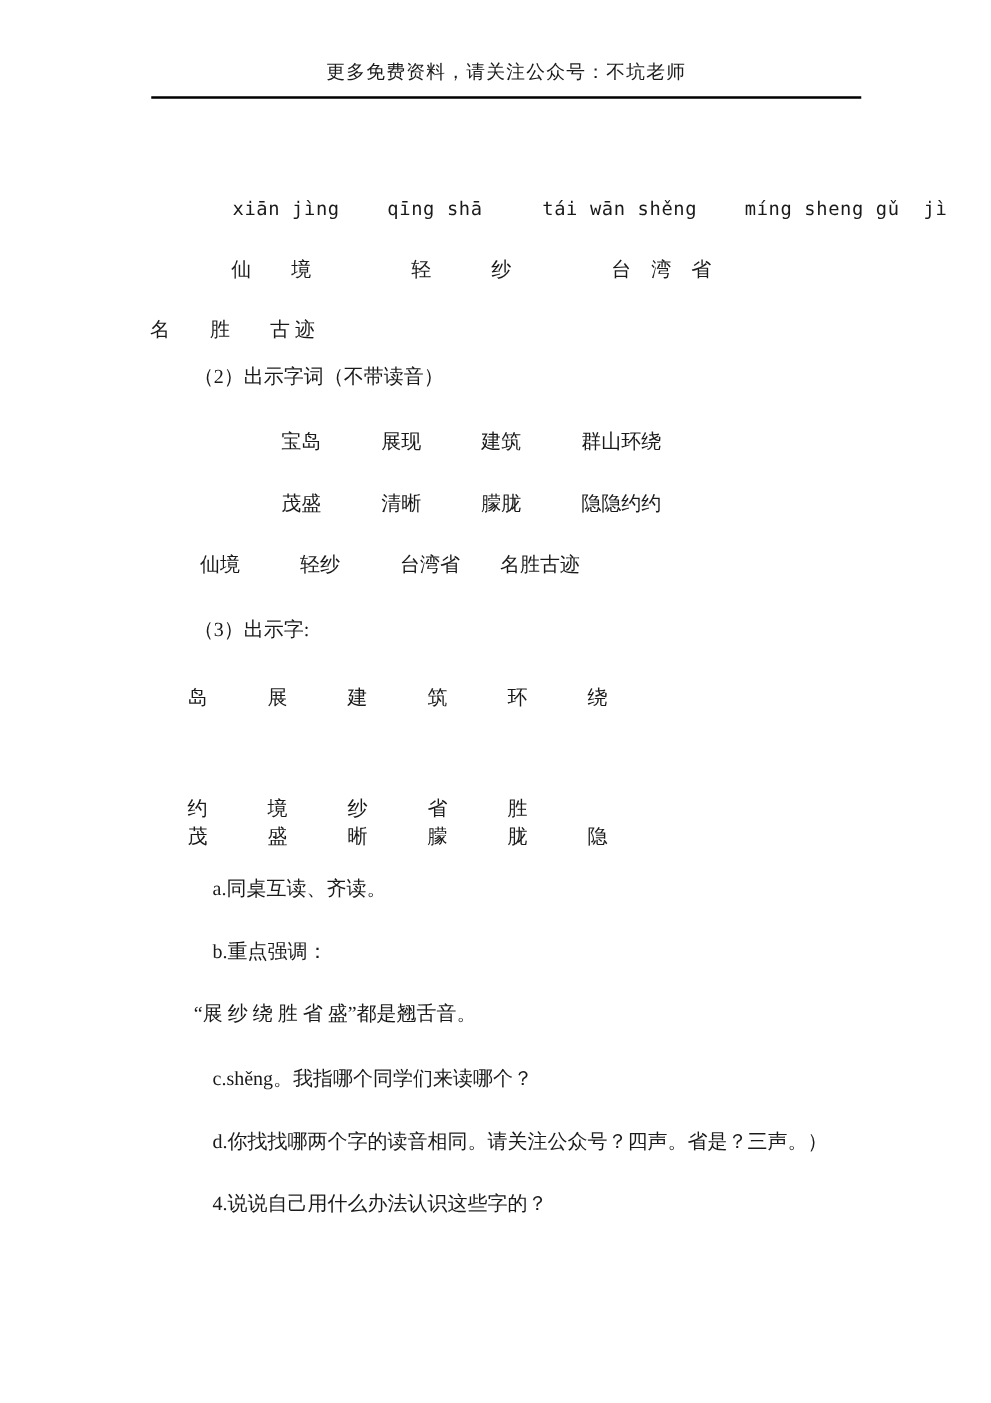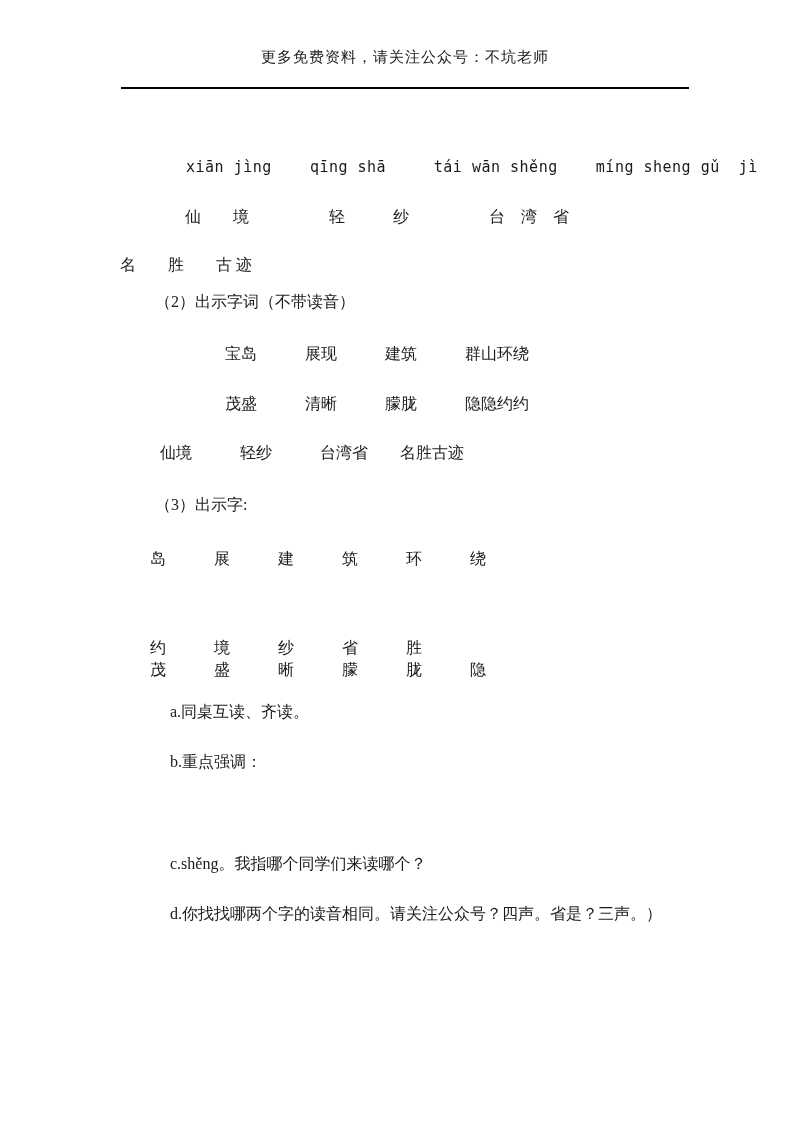--- a/index.html
+++ b/index.html
@@ -14,21 +14,21 @@
     overflow: hidden;
   }
   .hdr {
     position: absolute;
     top: 48px;
     left: 121px;
     width: 568px;
     text-align: center;
     font-size: 15px;
     letter-spacing: 1px;
-    padding-bottom: 20px;
+    padding-bottom: 10px;
     border-bottom: 2px solid #000000;
   }
   .line {
     position: absolute;
     white-space: pre;
     font-size: 16px;
     line-height: 20px;
   }
   .pinyin {
     font-family: "DejaVu Sans Mono", "Liberation Mono", monospace;
@@ -79,19 +79,21 @@
   <div class="line l-chars1">岛　　　展　　　建　　　筑　　　环　　　绕</div>
 
   <div class="line l-chars2">茂　　　盛　　　晰　　　朦　　　胧　　　隐</div>
 
   <div class="line l-chars3">约　　　境　　　纱　　　省　　　胜</div>
 
   <div class="line l-item-a">a.同桌互读、齐读。</div>
 
   <div class="line l-item-b">b.重点强调：</div>
 
+  <div class="line l-quote">“展 纱 绕 胜 省 盛”都是翘舌音。</div>
 
   <div class="line l-item-c">c.shěng。我指哪个同学们来读哪个？</div>
 
   <div class="line l-item-d">d.你找找哪两个字的读音相同。请关注公众号？四声。省是？三声。）</div>
 
+  <div class="line l-item-4">4.说说自己用什么办法认识这些字的？</div>
 
 </div>
 
 </body></html>

